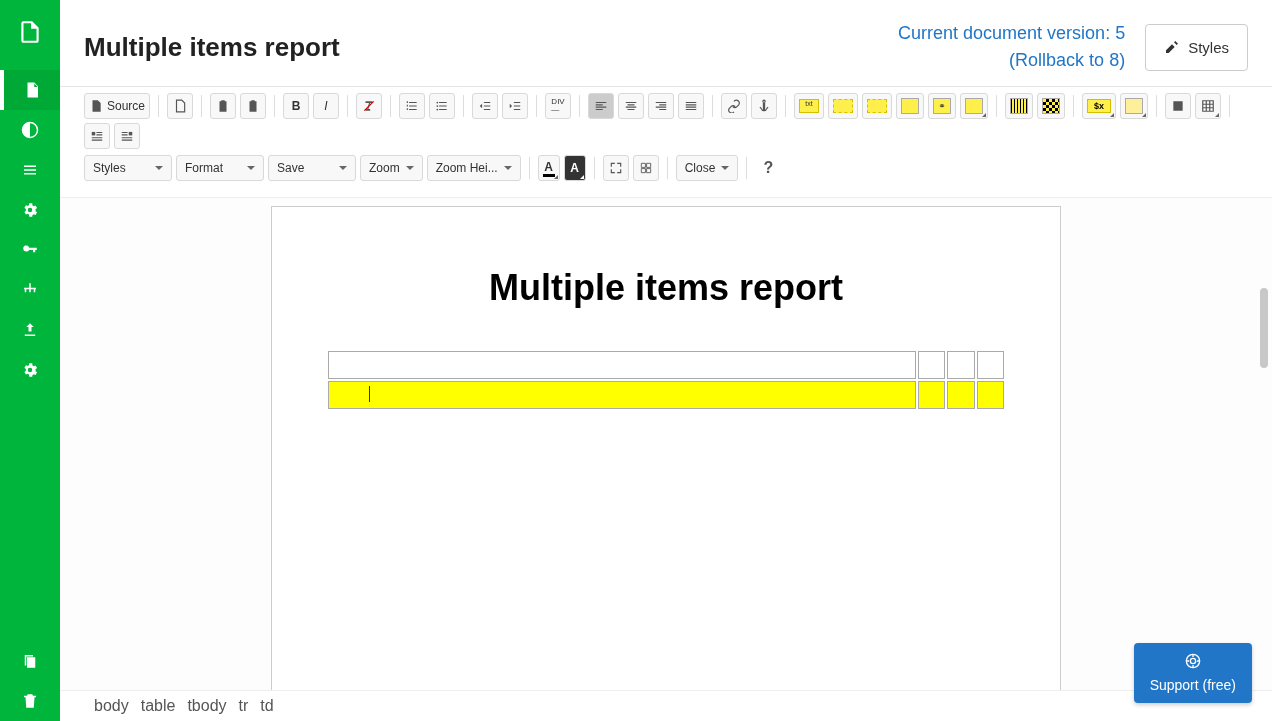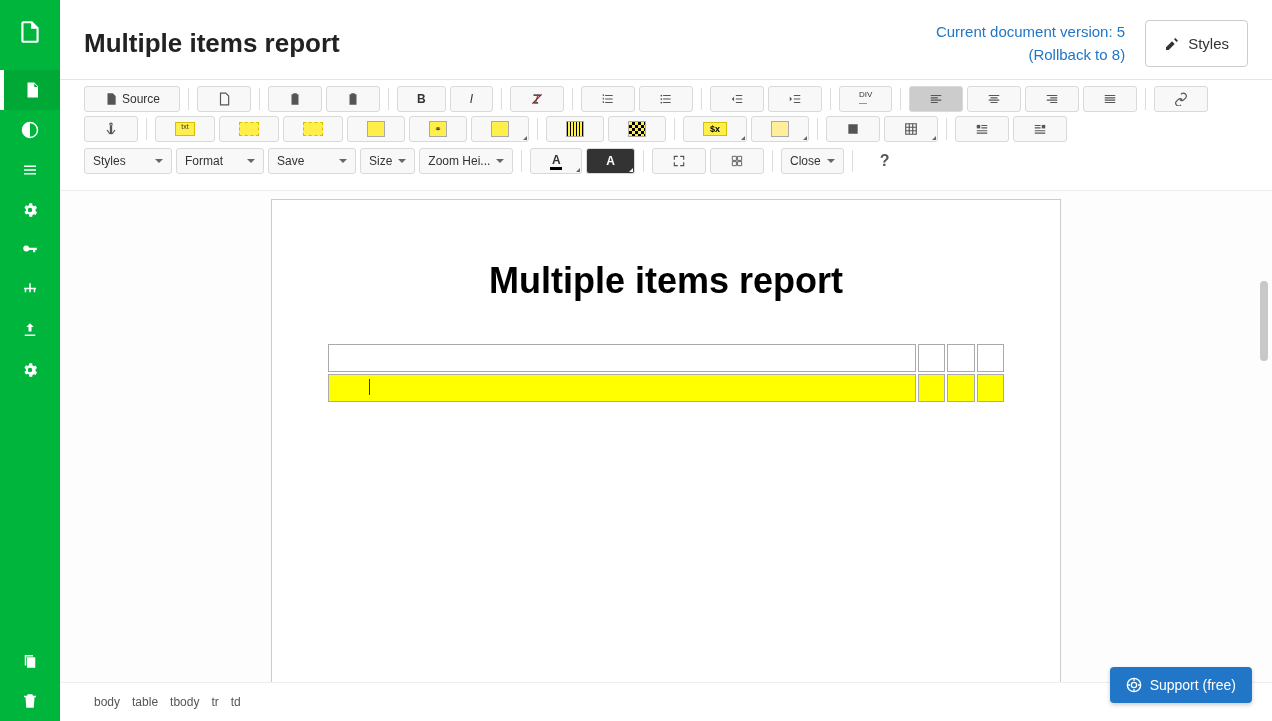--- a/index.html
+++ b/index.html
@@ -8,28 +8,28 @@
 .sidebar { position: fixed; left: 0; top: 0; width: 60px; height: 100%; background: #00b53b; display: flex; flex-direction: column; align-items: center; padding-top: 12px; }
 .sidebar-icon { width: 60px; height: 40px; display: flex; align-items: center; justify-content: center; color: #fff; cursor: pointer; }
 .sidebar-icon.active { border-left: 4px solid #fff; background: #00a835; }
 .sidebar-spacer { flex: 1; }
 .sidebar svg { width: 18px; height: 18px; fill: #fff; }
 .sidebar-icon.big svg { width: 26px; height: 26px; }
 
 .main { margin-left: 60px; height: 100vh; display: flex; flex-direction: column; }
 .topbar { display: flex; align-items: center; padding: 20px 24px 12px 24px; border-bottom: 1px solid #e5e5e5; }
 .page-title { font-size: 26px; font-weight: 700; flex: 1; color: #222; }
-.version-block { font-size: 15px; color: #2176c7; text-align: right; margin-right: 14px; line-height: 1.5; }
+.version-block { font-size: 18px; color: #2176c7; text-align: right; margin-right: 14px; line-height: 1.5; }
 .version-block a { color: #2176c7; text-decoration: none; cursor: pointer; }
 .top-btn { border: 1px solid #ccc; background: #fff; border-radius: 4px; padding: 14px 18px; margin-left: 6px; display: flex; align-items: center; gap: 8px; font-size: 15px; cursor: pointer; color: #333; }
 .top-btn svg { width: 16px; height: 16px; fill: #333; }
 
 .toolbar-wrap { padding: 6px 24px 10px 24px; border-bottom: 1px solid #eee; }
 .toolbar-row { display: flex; gap: 4px; align-items: center; flex-wrap: wrap; margin-bottom: 6px; }
-.tbtn { border: 1px solid #d9d9d9; background: #f8f8f8; border-radius: 3px; height: 26px; min-width: 26px; display: flex; align-items: center; justify-content: center; cursor: pointer; font-size: 12px; color: #333; padding: 0 19px; position: relative; }
+.tbtn { border: 1px solid #d9d9d9; background: #f8f8f8; border-radius: 3px; height: 26px; min-width: 26px; display: flex; align-items: center; justify-content: center; cursor: pointer; font-size: 12px; color: #333; padding: 0 4px; position: relative; }
 .tbtn.active { background: #ccc; }
 .tbtn.nobord { border: none; background: transparent; }
 .sep { width: 1px; height: 22px; background: #ddd; margin: 0 4px; }
 .tsel { border: 1px solid #d9d9d9; background: #f8f8f8; border-radius: 3px; height: 26px; display: flex; align-items: center; padding: 0 8px; font-size: 12px; cursor: pointer; gap: 6px; min-width: 80px; justify-content: space-between; }
 .tsel.w { min-width: 88px; }
 .tsel .caret { border-top: 4px solid #666; border-left: 4px solid transparent; border-right: 4px solid transparent; width: 0; height: 0; }
 .tbtn svg, .tsel svg { width: 14px; height: 14px; fill: #555; }
 .tbtn .mini-caret { position: absolute; right: 1px; bottom: 1px; width: 0; height: 0; border-right: 4px solid #666; border-top: 4px solid transparent; }
 
 .placeholder-chip { background: #ffef4a; border: 1px solid #d4c000; height: 14px; width: 20px; }
@@ -38,24 +38,24 @@
 .sq-y { background: #ffef4a; width: 18px; height: 16px; border:1px solid #aaa; }
 
 .canvas-area { flex: 1; background: #fdfdfd; position: relative; overflow: auto; padding: 8px 0; }
 .page { width: 790px; min-height: 500px; background: #fff; border: 1px solid #ccc; margin: 0 auto; padding: 60px 50px; }
 .doc-heading { font-size: 36px; font-weight: 700; text-align: center; margin-bottom: 40px; color: #000; }
 .doc-table { width: 680px; margin: 0 auto; border-collapse: separate; border-spacing: 2px; }
 .doc-table td { border: 1px solid #aaa; height: 28px; }
 .doc-table tr.highlight td { background: #ffff00; }
 .text-cursor { border-left: 1px solid #333; height: 16px; display: inline-block; margin-left: 40px; }
 
-.breadcrumb { padding: 12px 34px; border-top: 1px solid #eee; font-size: 12px; color: #555; }
+.breadcrumb { padding: 6px 34px; border-top: 1px solid #eee; font-size: 16px; color: #555; }
 .breadcrumb span { margin-right: 12px; cursor: pointer; }
 
-.support-btn { position: fixed; right: 20px; bottom: 18px; background: #2176c7; color: #fff; border-radius: 4px; padding: 10px 16px; font-size: 14px; display: flex; align-items: center; gap: 8px; cursor: pointer; box-shadow: 0 2px 4px rgba(0,0,0,.2); }
+.support-btn { position: fixed; right: 20px; bottom: 18px; background: #2176c7; color: #fff; border-radius: 4px; padding: 10px 16px; font-size: 14px; display: flex; align-items: center; gap: 8px; cursor: pointer; box-shadow: 0 2px 4px rgba(0,0,0,.2); flex-direction: column; }
 .support-btn svg { width: 16px; height: 16px; fill: #fff; }
 
 .vscroll { position: absolute; right: 4px; top: 90px; width: 8px; height: 80px; background: #c8c8c8; border-radius: 4px; }
 </style>
 </head>
 <body>
 
 <div class="sidebar">
   <div class="sidebar-icon big">
       <svg viewBox="0 0 24 24">
@@ -299,21 +299,21 @@
         </div>
       <div class="tsel w">
           <span>Format</span>
           <span class="caret"></span>
         </div>
       <div class="tsel w">
           <span>Save</span>
           <span class="caret"></span>
         </div>
       <div class="tsel" style="min-width:55px">
-          <span>Size</span>
+          <span>Zoom</span>
           <span class="caret"></span>
         </div>
       <div class="tsel w">
           <span>Zoom Hei...</span>
           <span class="caret"></span>
         </div>
       <div class="sep"></div>
       <div class="tbtn" style="flex-direction:column;min-width:22px">
           <span style="font-weight:700">A</span>
           <span style="height:3px;width:12px;background:#000"></span>

